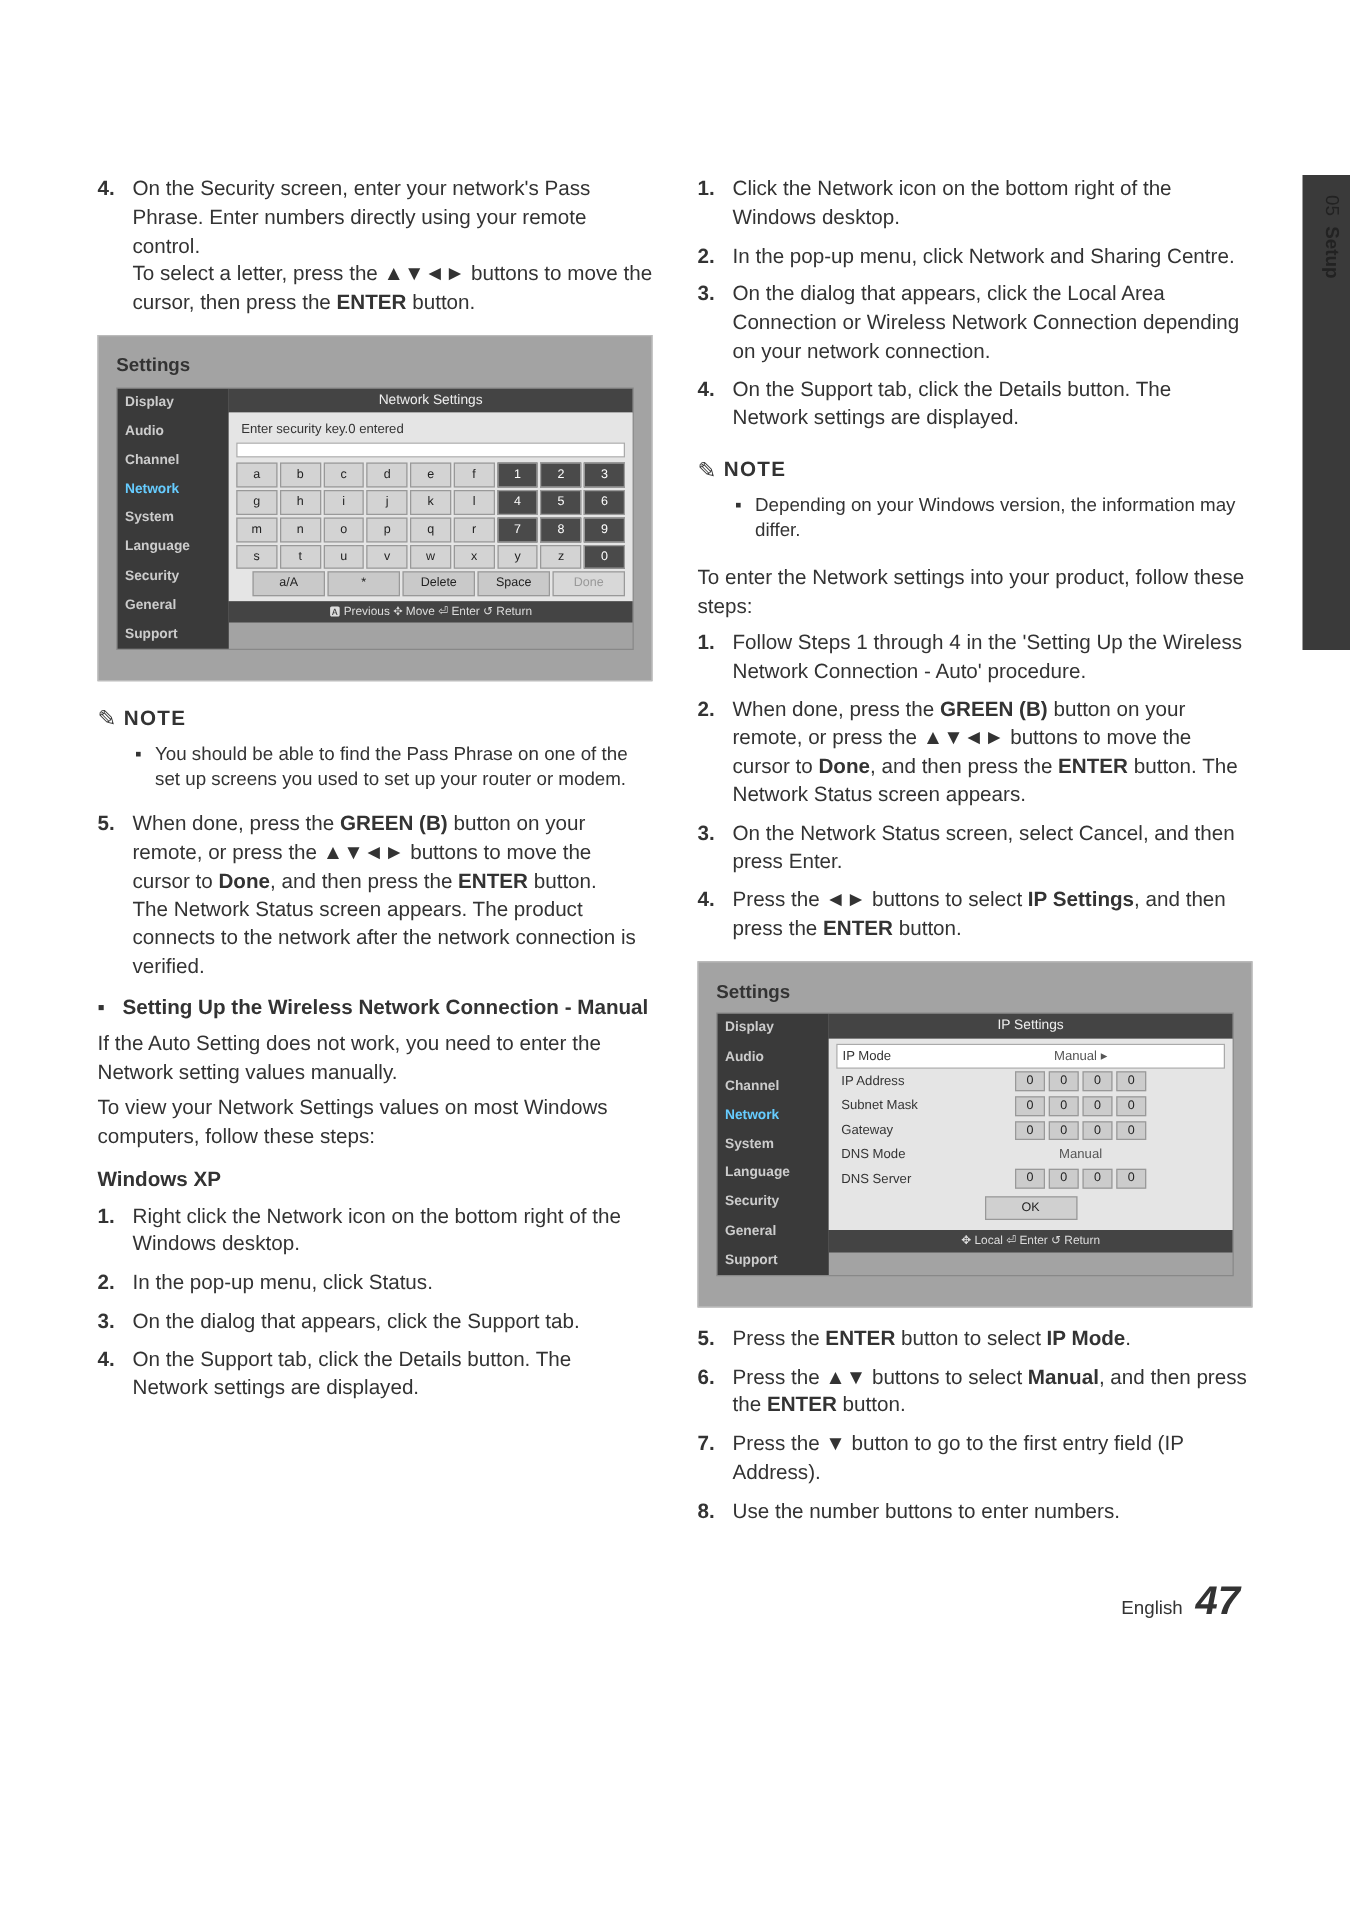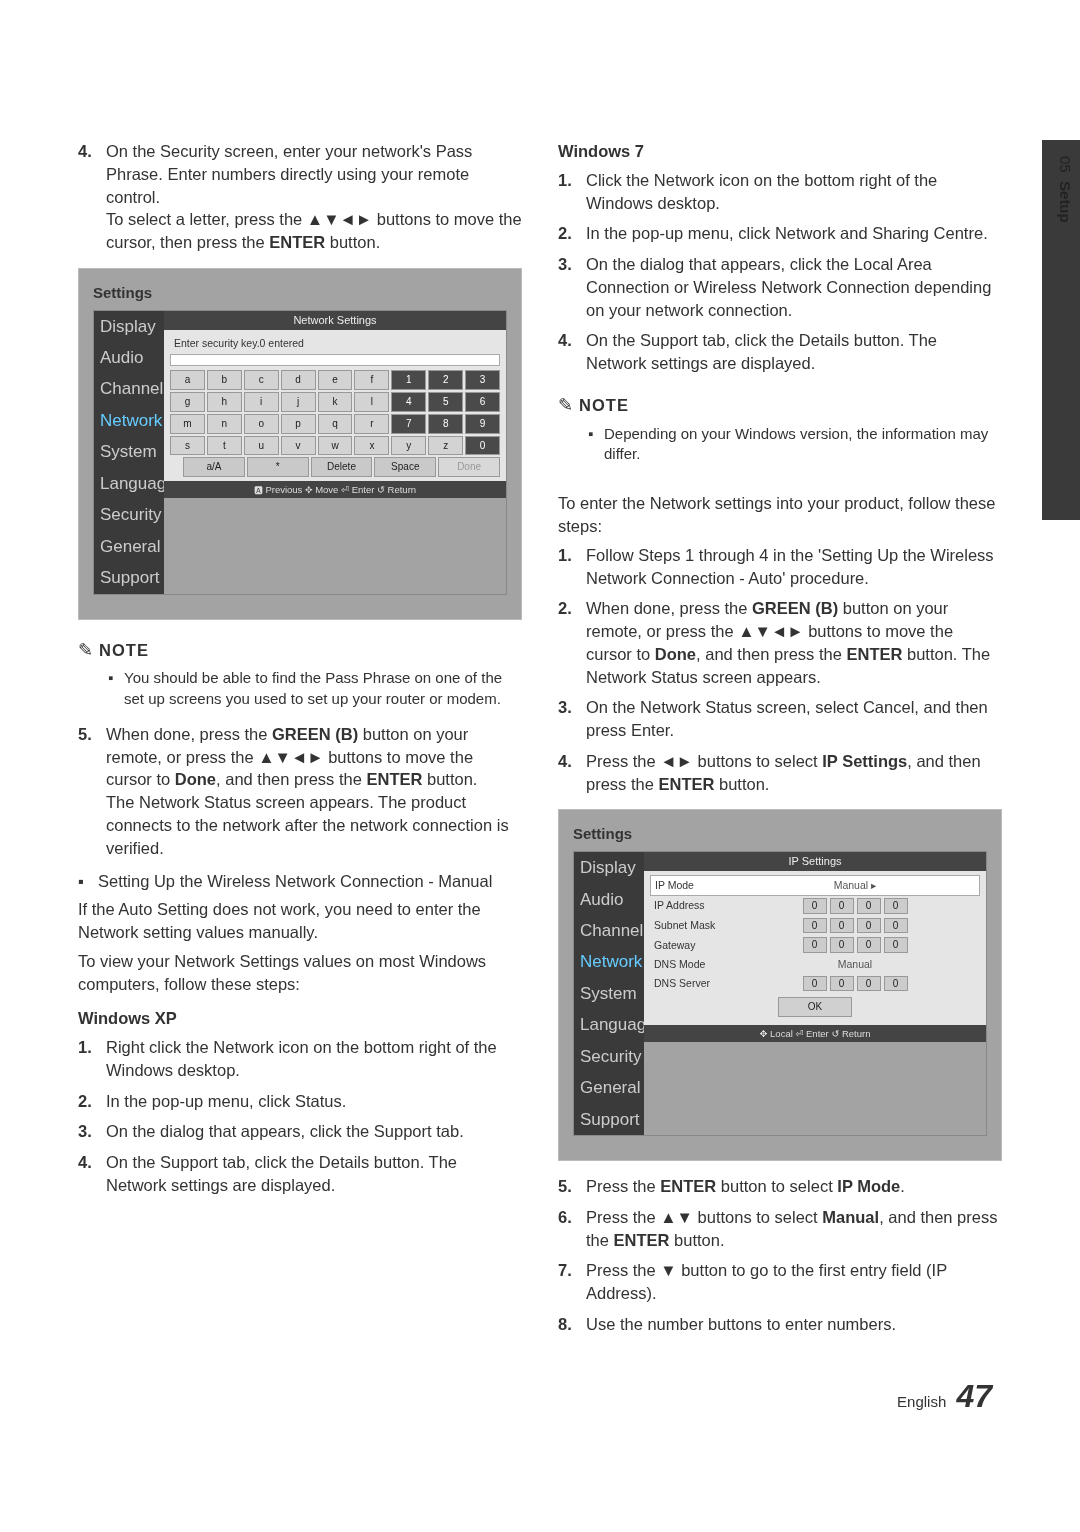--- a/index.html
+++ b/index.html
@@ -29,21 +29,21 @@
   b { font-weight:700;}
   .head-bold { font-weight:700; margin:12px 0 6px;}
   .ui-box {
     border:1px solid #bbb;
     background:#a3a3a3;
     margin:14px 0;
     padding:14px 14px 24px 14px;
   }
   .ui-title { font-weight:700; font-size:15px; margin-bottom:6px;}
   .ui-wrap { display:flex; border:1px solid #888;}
-  .ui-side { background:#3a3a3a; color:#ccc; width:70px; font-size:17px;}
+  .ui-side { background:#3a3a3a; color:#ccc; width:89px; font-size:11px;font-weight:bold;}
   .ui-side div { padding:4px 6px;}
   .ui-side .active { color:#6cf;}
   .ui-main { flex:1; background:#e5e5e5; padding:4px 6px; font-size:11px; color:#222;}
   .ui-htitle { text-align:center; background:#444; color:#eee; font-size:11px; padding:2px;}
   .ui-row { display:flex; justify-content:flex-start; padding:2px 4px; font-size:10.5px; color:#333;}
   .kbd { display:grid; grid-template-columns:repeat(10,1fr); gap:2px; margin-top:4px;}
   .kbd span{ background:#d3d3d3; border:1px solid #999; text-align:center; font-size:10px; padding:2px 0;}
   .kbd span.num{ background:#4a4a4a;color:#fff;}
   .kbd-wide{display:flex;gap:2px;margin-top:2px;margin-left:13px;}
   .kbd-wide span{background:#c9c9c9;border:1px solid #999;text-align:center;font-size:10px;padding:2px 0;flex:1;}
@@ -58,21 +58,21 @@
   .ok-btn{text-align:center;background:#d0d0d0;border:1px solid #999;font-size:10px;padding:2px 16px;margin:4px auto;width:40px;}
 
   .note-head{display:flex;align-items:center;gap:6px;margin:18px 0 6px;}
   .note-icon{font-size:18px;}
   .note-label{font-weight:700;letter-spacing:1px;}
   .note-body{display:flex;margin-left:30px;font-size:15px;line-height:1.35;}
   .note-bullet{width:16px;flex-shrink:0;}
 
   .sub-bullet{display:flex;margin:10px 0 6px;}
   .sub-bullet .b{width:20px;flex-shrink:0;font-weight:700;}
-  .sub-bullet .t{flex:1;font-weight:400;}
+  .sub-bullet .t{flex:1;font-weight:700;}
 
   .p{margin:6px 0;}
 
   .side-tab{
     position:absolute;
     right:0;
     top:140px;
     width:38px;
     height:380px;
     background:#3a3a3a;
@@ -231,21 +231,20 @@
           <div class="ol-item">
             <div class="ol-num">4.</div>
             <div class="ol-body">On the Support tab, click the Details button. The Network settings are displayed.</div>
           </div>
         </div>
 
     </div>
 
     <div class="col">
 
-      <div class="head-bold" style="margin-top:0">Windows 7</div>
       <div id="w7List">
           <div class="ol-item">
             <div class="ol-num">1.</div>
             <div class="ol-body">Click the Network icon on the bottom right of the Windows desktop.</div>
           </div>
           <div class="ol-item">
             <div class="ol-num">2.</div>
             <div class="ol-body">In the pop-up menu, click Network and Sharing Centre.</div>
           </div>
           <div class="ol-item">
@@ -260,21 +259,21 @@
 
       <div class="note-head">
         <span class="note-icon">✎</span>
         <span class="note-label">NOTE</span>
       </div>
       <div class="note-body">
         <span class="note-bullet">▪</span>
         <span>Depending on your Windows version, the information may differ.</span>
       </div>
 
-      <div class="p" style="margin-top:28px">To enter the Network settings into your product, follow these steps:</div>
+      <div class="p" style="margin-top:16px">To enter the Network settings into your product, follow these steps:</div>
 
       <div id="steps2">
           <div class="ol-item">
             <div class="ol-num">1.</div>
             <div class="ol-body">Follow Steps 1 through 4 in the 'Setting Up the Wireless Network Connection - Auto' procedure.</div>
           </div>
           <div class="ol-item">
             <div class="ol-num">2.</div>
             <div class="ol-body"><span>When done, press the </span><b>GREEN (B)</b><span> button on your remote, or press the ▲▼◄► buttons to move the cursor to </span><b>Done</b><span>, and then press the </span><b>ENTER</b><span> button. The Network Status screen appears.</span></div>
           </div>

